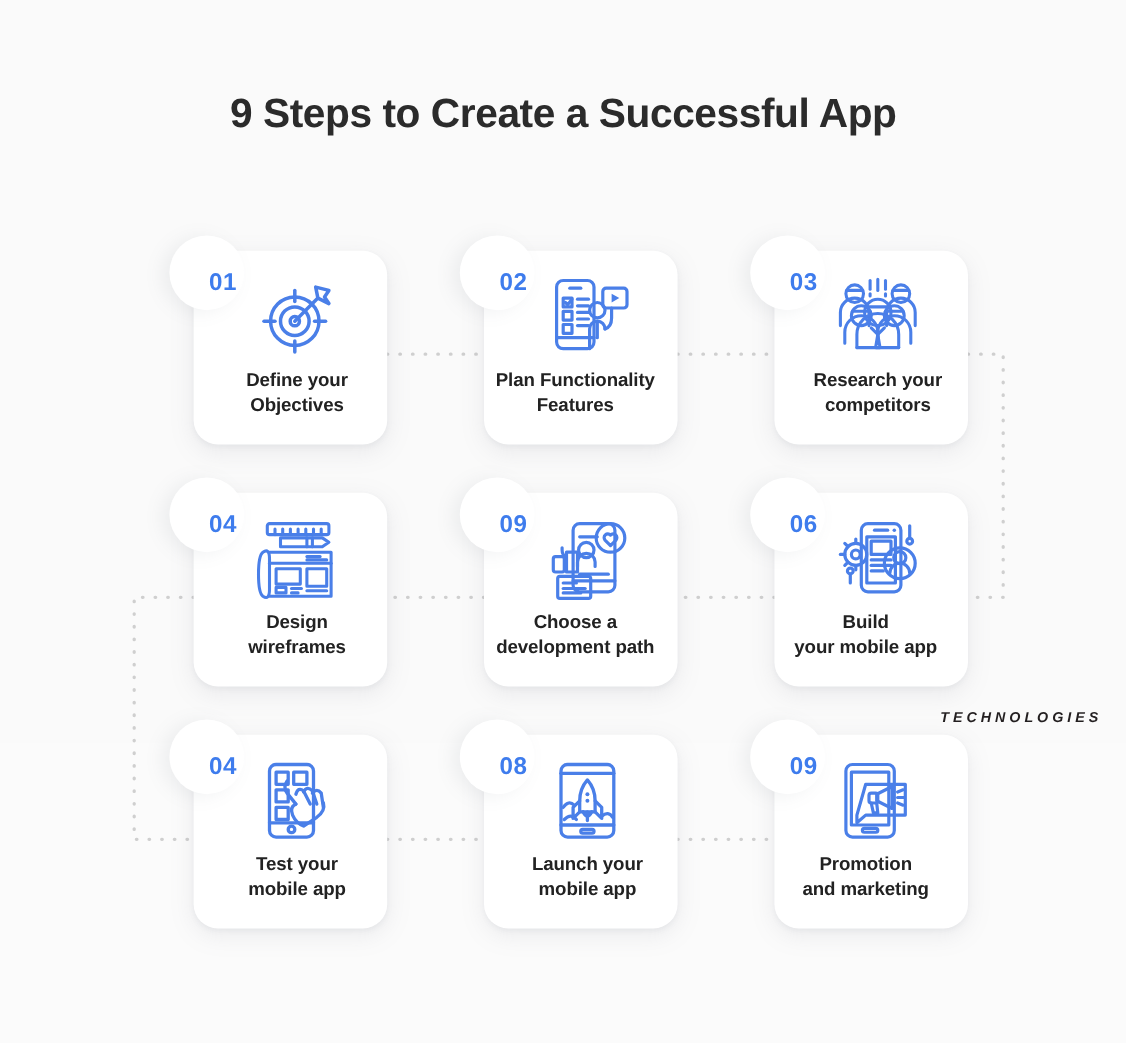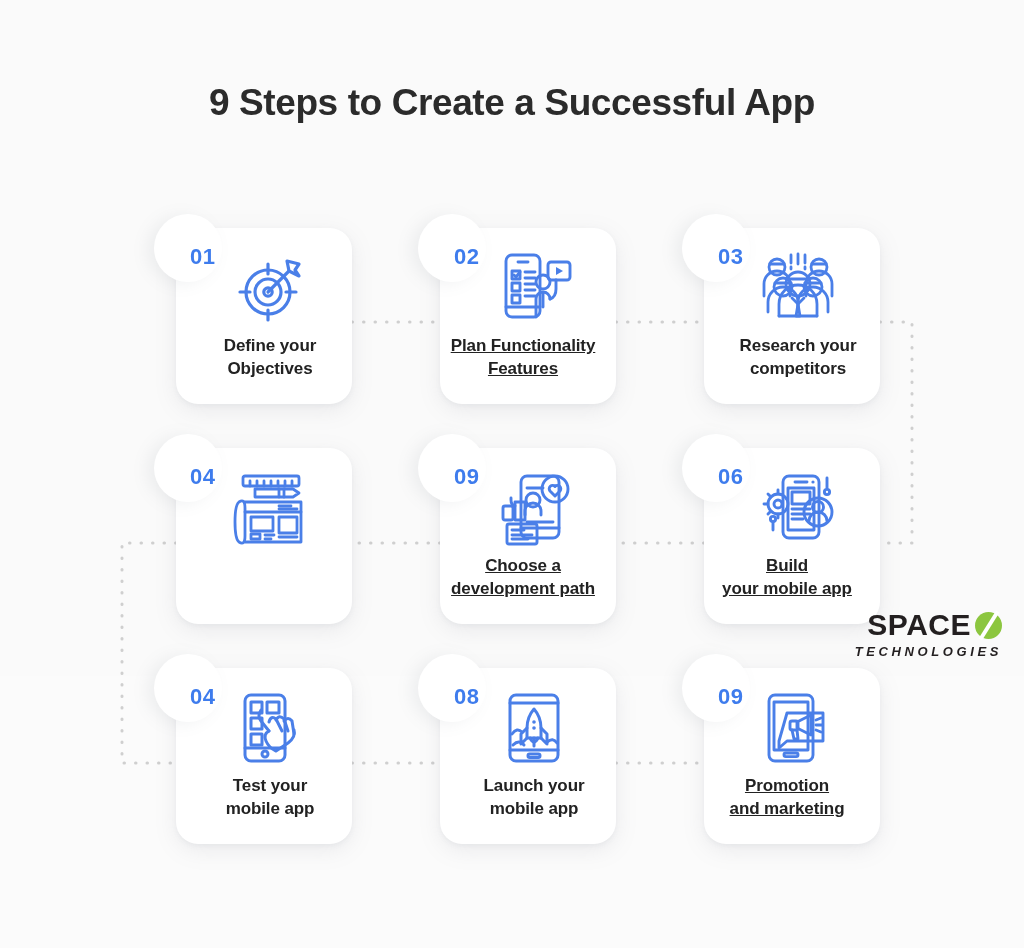--- a/index.html
+++ b/index.html
@@ -122,21 +122,21 @@
     text-align: center;
     font-size: 17px;
     font-weight: bold;
     line-height: 1.38;
     color: #222222;
     letter-spacing: -0.1px;
     white-space: pre-line;
   }
 
   
-  .card-label.wide { width: 220px; margin-left: -22px; text-decoration: underline; }
+  .card-label.wide { width: 220px; margin-left: -22px; }
 
   
   .logo {
     position: absolute;
     right: 22px;
     bottom: 18px;
     text-align: right;
     line-height: 1;
   }
   .logo-main {
@@ -317,20 +317,22 @@
           <rect x="22" y="47" width="22" height="14"></rect>
           <rect x="50" y="47" width="18" height="16"></rect>
           <rect x="22" y="64" width="9" height="5"></rect>
           <line x1="36" y1="65" x2="45" y2="65"></line>
           <line x1="36" y1="69" x2="42" y2="69"></line>
           <line x1="50" y1="67" x2="68" y2="67"></line>
           <line x1="50" y1="36" x2="62" y2="36"></line>
           <line x1="50" y1="39" x2="68" y2="39"></line>
         </svg>
       </div>
+      <div class="card-label">Design
+wireframes</div>
     </div>
 
     <div class="card">
       <div class="card-num">09</div>
       <div class="card-icon">
         <svg width="82" height="78" viewBox="0 0 82 78" fill="none" stroke="#4a7fe8" stroke-width="2.9" stroke-linecap="round" stroke-linejoin="round">
 
           <rect x="28" y="6" width="38" height="62" rx="6"></rect>
           <line x1="28" y1="58" x2="66" y2="58"></line>
           <circle cx="40" cy="30" r="7"></circle>
@@ -461,23 +463,16 @@
           <line x1="59" y1="40" x2="64" y2="42"></line>
         </svg>
       </div>
       <div class="card-label wide">Promotion
 and marketing</div>
     </div>
 
   </div>
 
   <div class="logo">
-    <div class="logo-main">
-      <span>SPACE</span>
-      <span class="logo-o">
-        <span class="ring"></span>
-        <span class="slash"></span>
-      </span>
-    </div>
     <div class="logo-sub">TECHNOLOGIES</div>
   </div>
 
 </div>
 
 </body></html>

